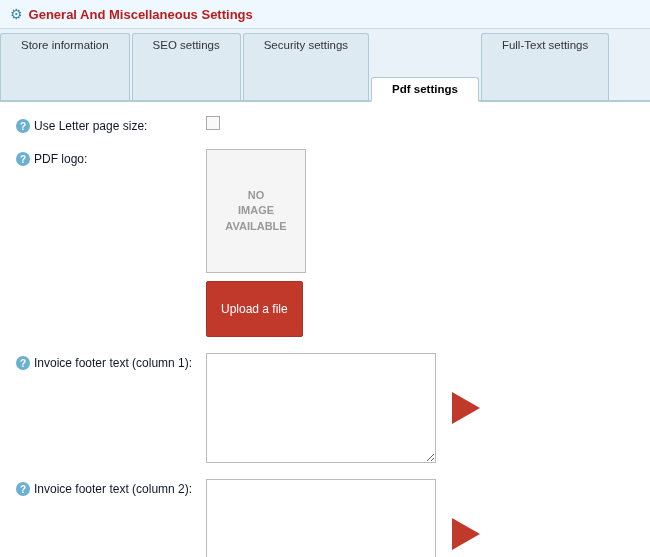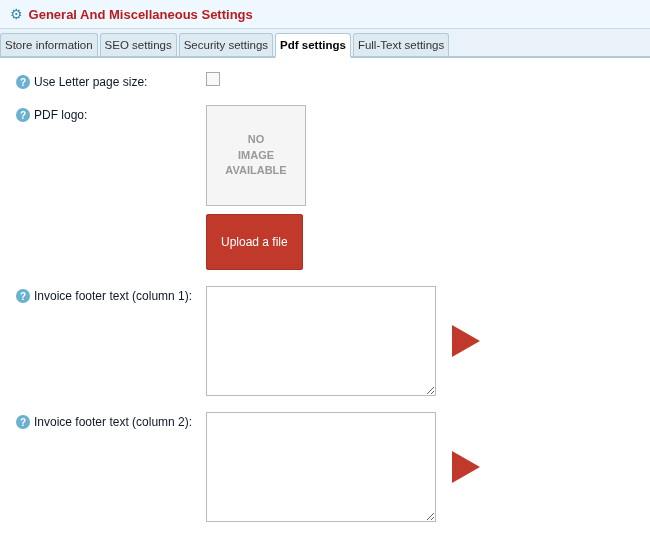--- a/index.html
+++ b/index.html
@@ -32,37 +32,38 @@
     }
 
     
     .tabs-bar {
       display: flex;
       border-bottom: 2px solid #b0cad8;
       background: #e8f2f8;
       padding-top: 4px;
     }
     .tab {
-      padding: 5px 4px;
+      padding: 5px 20px;
       border: 1px solid #b0cad8;
       border-bottom: none;
       background: #ddeaf2;
       color: #333;
       cursor: pointer;
       margin-right: 2px;
       font-size: 11.5px;
       border-radius: 3px 3px 0 0;
       white-space: nowrap;
     }
     .tab.active {
       background: #fff;
       border-bottom: 2px solid #fff;
       margin-bottom: -2px;
       font-weight: bold;
       color: #000;
+      margin-top: 44px;
     }
 
     
     .content {
       padding: 14px 16px;
       background: #fff;
     }
 
     
     .form-row {
@@ -105,21 +106,21 @@
       width: 14px;
       height: 14px;
       border: 1px solid #aaa;
       background: #f9f9f9;
       display: inline-block;
     }
 
     
     .image-placeholder {
       width: 100px;
-      height: 101px;
+      height: 124px;
       border: 1px solid #bbb;
       background: #f5f5f5;
       display: flex;
       align-items: center;
       justify-content: center;
       text-align: center;
       font-size: 11px;
       color: #999;
       margin-bottom: 8px;
       font-weight: bold;

